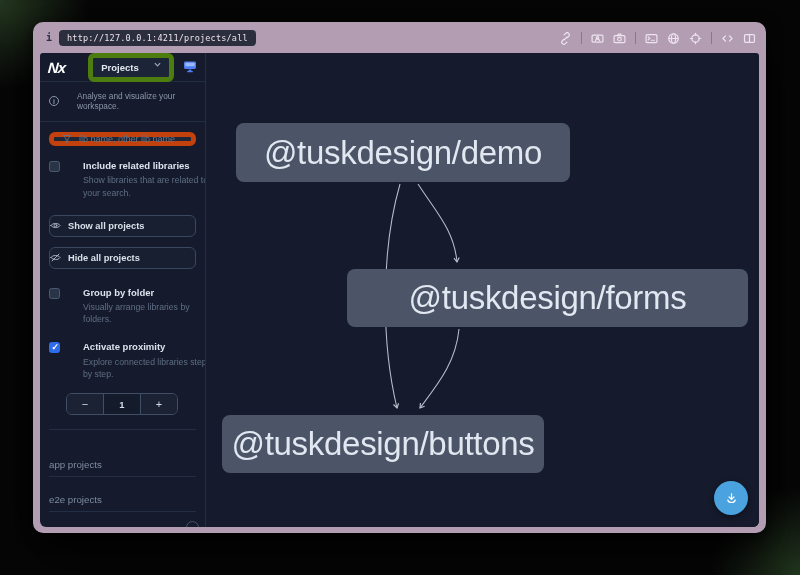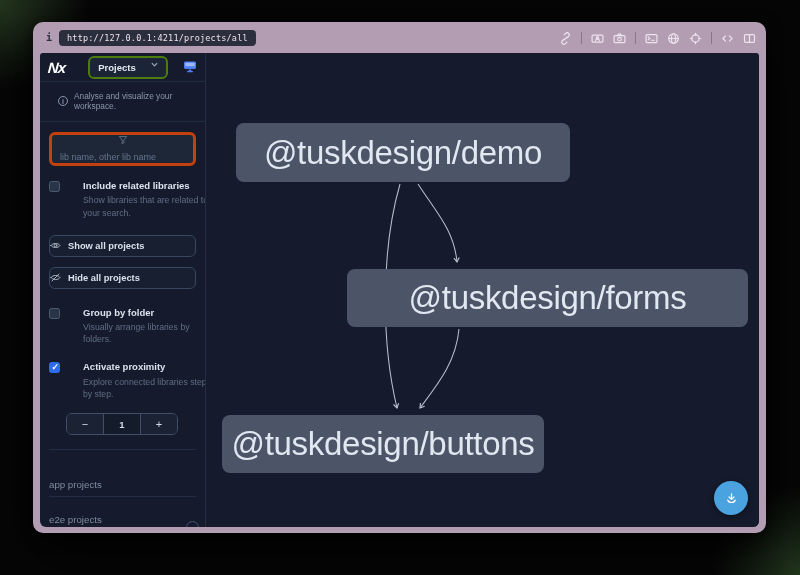--- a/index.html
+++ b/index.html
@@ -44,39 +44,39 @@
   .sidebar {
     width:166px; min-width:166px; border-right:1px solid #232e44;
     overflow:hidden; position:relative; font-size:9px; color:#93a0b2;
   }
   .sb-header {
     height:29px; display:flex; align-items:center; padding:0 8px;
     border-bottom:1px solid #222c41;
   }
   .nx-logo { color:#fff; font-weight:900; font-size:15px; letter-spacing:-1px; font-style:italic; transform:skewX(-4deg); }
   .projects-btn {
-    margin-left:23px; background:#1c2538; border:2px solid #4d7c0f; border-radius:6px;
+    margin-left:23px; background:#1c2538; border:5px solid #4d7c0f; border-radius:6px;
     color:#e4e9f1; font-size:9.5px; font-weight:600; padding:4px 8px;
     display:flex; align-items:flex-start; gap:15px; cursor:pointer;
   }
   .projects-btn svg { width:7px; height:5px; stroke:#9aa7ba; stroke-width:1.4; fill:none; }
   .monitor-ico { margin-left:auto; }
   .tagline-row {
-    display:flex; align-items:center; gap:6px; padding:9px 8px 10px 18px;
+    display:flex; align-items:center; gap:18px; padding:9px 8px 10px 9px;
     border-bottom:1px solid #222c41; color:#8a97aa; font-size:8.3px;
   }
   .circle-i {
     width:10px; height:10px; border:1px solid #8a97aa; border-radius:50%;
     display:flex; align-items:center; justify-content:center;
     font-size:7px; font-weight:700; flex:none;
   }
   .sb-body { padding:10px 9px 0 9px; }
   .search-box {
     display:flex; align-items:center; gap:7px; background:#1e2737;
-    border:3px solid #c2410c; border-radius:6px; height:34px; padding:0 8px;flex-direction:column;
+    border:5px solid #c2410c; border-radius:6px; height:14px; padding:0 8px;
   }
   .search-box svg { width:10px; height:10px; stroke:#64748b; stroke-width:1.1; fill:none; flex:none; }
   .search-box input {
     background:transparent; border:none; outline:none; width:100%;
     font:9px "Liberation Sans", sans-serif; color:#cbd5e1;
   }
   .search-box input::placeholder { color:#64748b; }
 
   .chk-row { display:flex; gap:23px; margin-top:14px; }
   .chk {

